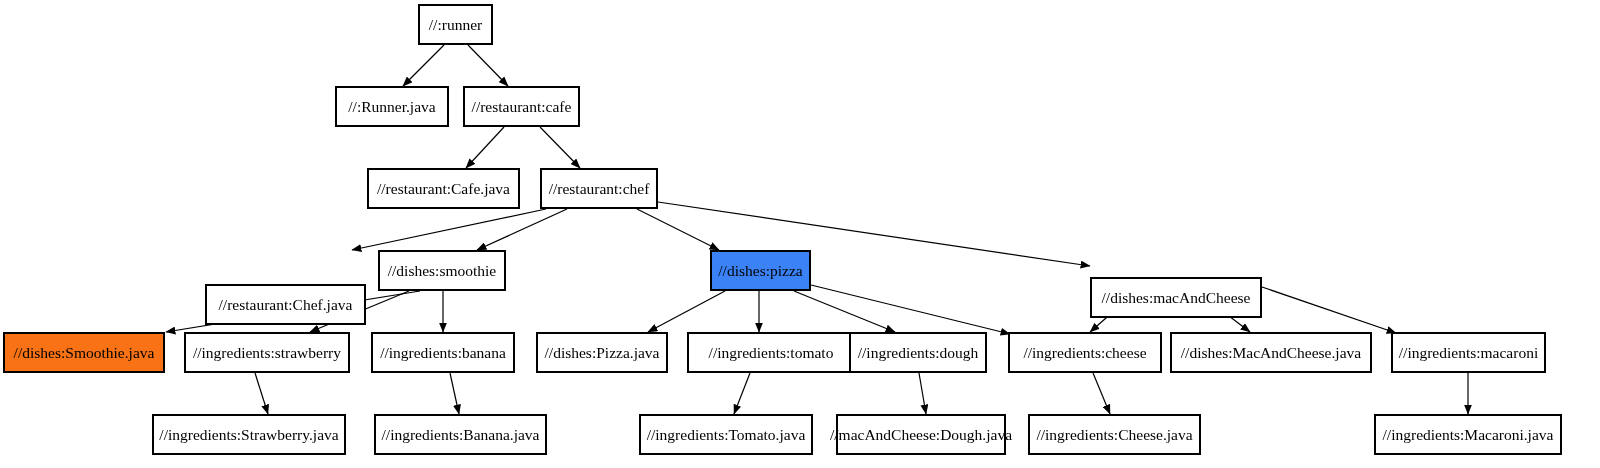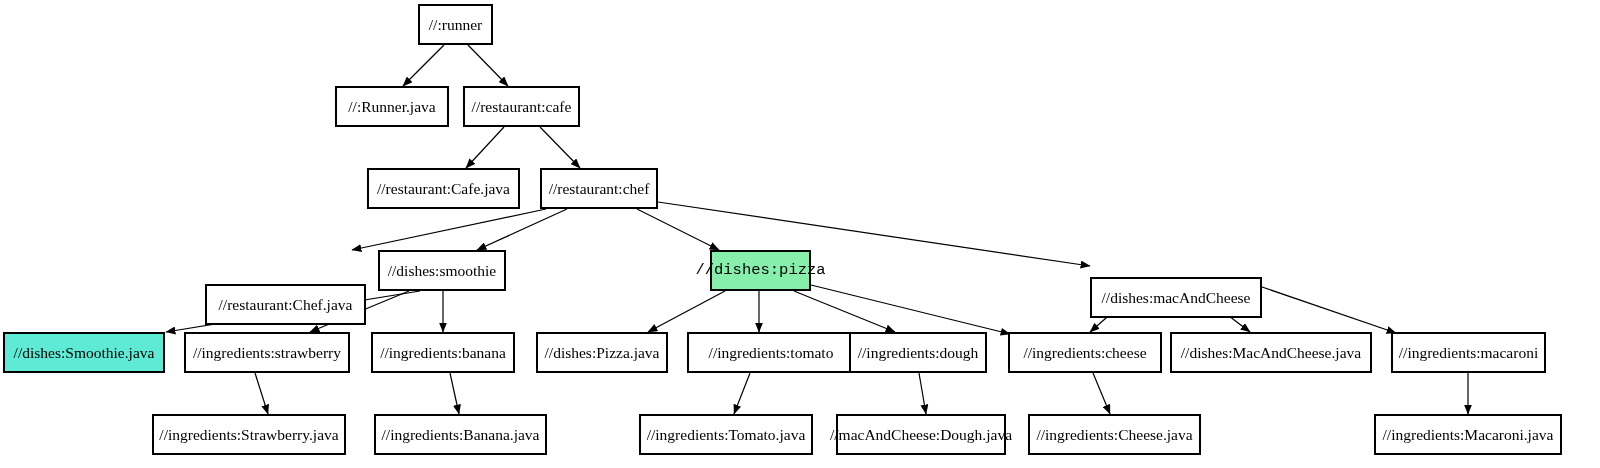--- a/index.html
+++ b/index.html
@@ -93,27 +93,27 @@
       </div>
       <div class="node-box" style="left: 540px; top: 168px; width: 118px; height: 41px; border-color: rgb(0, 0, 0); background: rgb(255, 255, 255);">
         <span class="node-label">//restaurant:chef</span>
       </div>
       <div class="node-box" style="left: 205px; top: 250px; width: 161px; height: 41px; border-color: rgb(0, 0, 0); background: rgb(255, 255, 255); margin-top: 34px;">
         <span class="node-label">//restaurant:Chef.java</span>
       </div>
       <div class="node-box" style="left: 378px; top: 250px; width: 128px; height: 41px; border-color: rgb(0, 0, 0); background: rgb(255, 255, 255);">
         <span class="node-label">//dishes:smoothie</span>
       </div>
-      <div class="node-box" style="left: 710px; top: 250px; width: 101px; height: 41px; border-color: rgb(0, 0, 0); background: #86efac; font-family: Liberation Mono, monospace;">
+      <div class="node-box" style="left: 710px; top: 250px; width: 101px; height: 41px; border-color: rgb(0, 0, 0); background: #3b82f6;">
         <span class="node-label">//dishes:pizza</span>
       </div>
       <div class="node-box" style="left: 1090px; top: 250px; width: 172px; height: 41px; border-color: rgb(0, 0, 0); background: rgb(255, 255, 255); margin-top: 27px;">
         <span class="node-label">//dishes:macAndCheese</span>
       </div>
-      <div class="node-box" style="left: 3px; top: 332px; width: 162px; height: 41px; border-color: rgb(0, 0, 0); background: #5eead4;">
+      <div class="node-box" style="left: 3px; top: 332px; width: 162px; height: 41px; border-color: rgb(0, 0, 0); background: #f97316;">
         <span class="node-label">//dishes:Smoothie.java</span>
       </div>
       <div class="node-box" style="left: 184px; top: 332px; width: 166px; height: 41px; border-color: rgb(0, 0, 0); background: rgb(255, 255, 255);">
         <span class="node-label">//ingredients:strawberry</span>
       </div>
       <div class="node-box" style="left: 371px; top: 332px; width: 144px; height: 41px; border-color: rgb(0, 0, 0); background: rgb(255, 255, 255);">
         <span class="node-label">//ingredients:banana</span>
       </div>
       <div class="node-box" style="left: 536px; top: 332px; width: 132px; height: 41px; border-color: rgb(0, 0, 0); background: rgb(255, 255, 255);">
         <span class="node-label">//dishes:Pizza.java</span>

